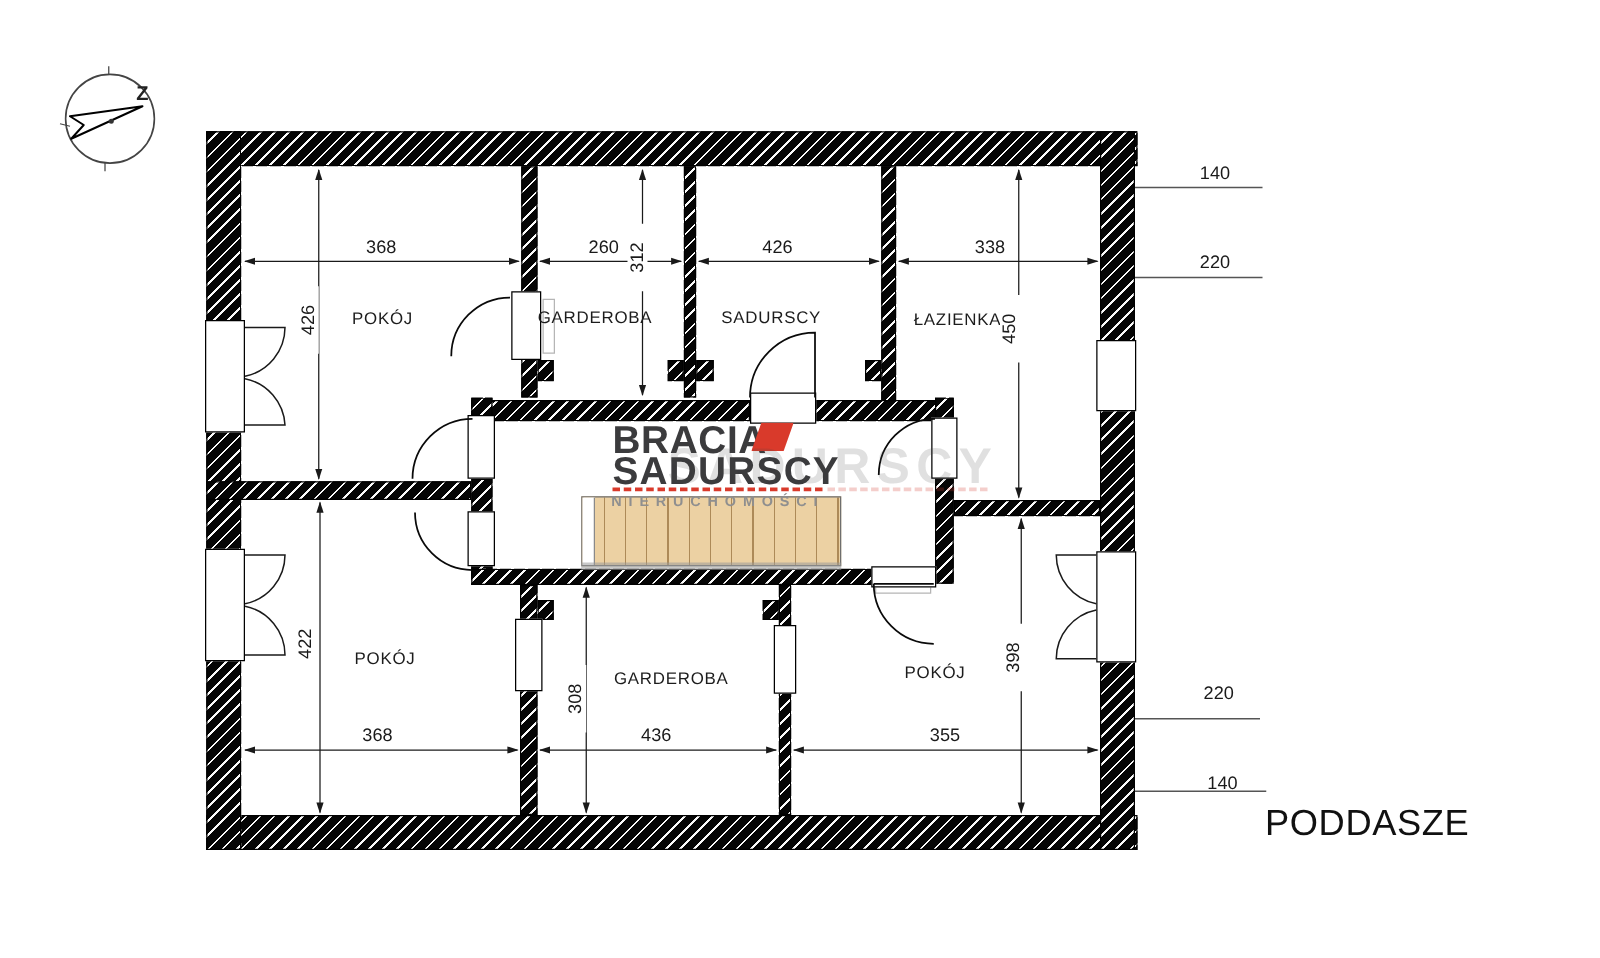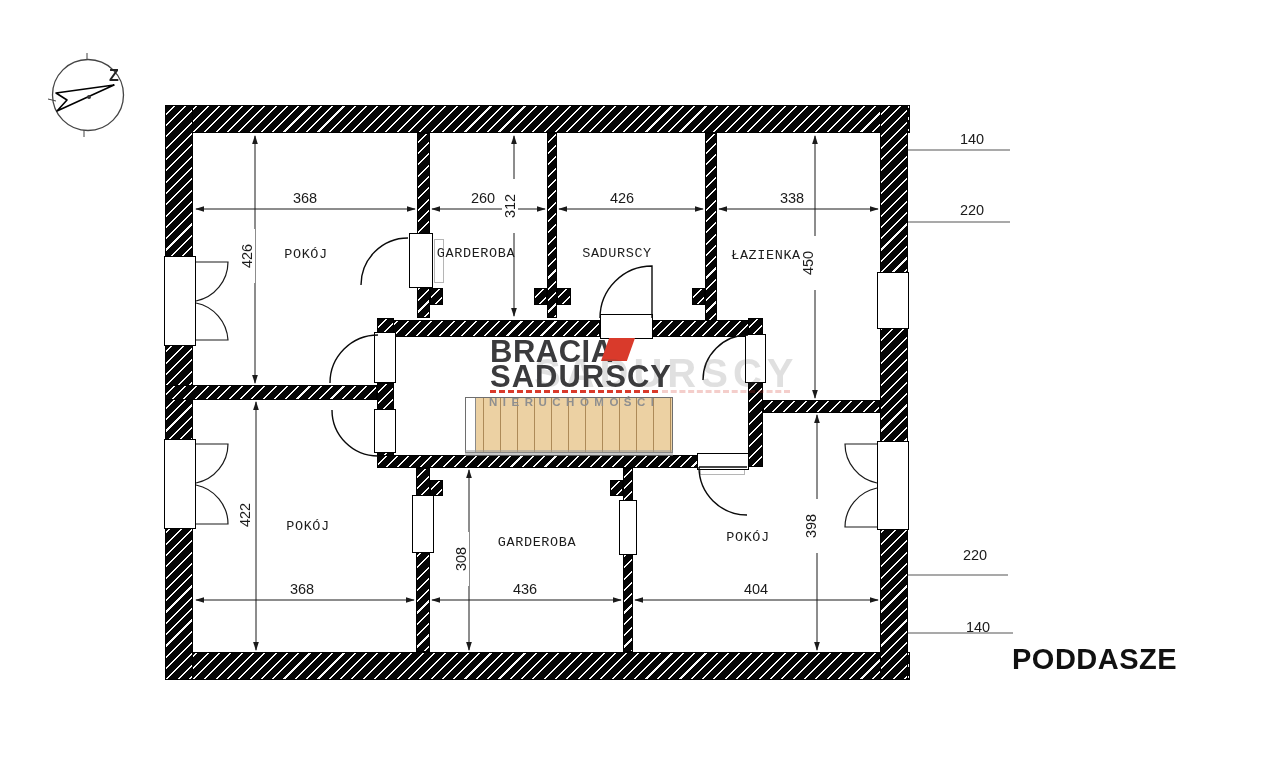--- a/index.html
+++ b/index.html
@@ -3,21 +3,21 @@
 <meta charset="utf-8">
 <style>
   html,body{margin:0;padding:0;background:#fff;}
   #canvas{position:relative;width:1280px;height:766px;background:#ffffff;overflow:hidden;
           font-family:"Liberation Sans", sans-serif;color:#1a1a1a;}
   .wall{position:absolute;background:repeating-linear-gradient(135deg,#050505 0 6.5px,#fafafa 6.5px 8px);
         box-shadow:inset 0 0 0 1px #000;}
   .opening{position:absolute;background:#fff;border:1px solid #000;box-sizing:border-box;z-index:4;}
   .leafbox{position:absolute;border:1px solid #b5b5b5;background:#fff;box-sizing:border-box;z-index:3;}
   .room-label{position:absolute;font-size:13.5px;letter-spacing:.6px;color:#1c1c1c;
-              text-align:center;white-space:nowrap;z-index:7;font-family:Liberation Mono, monospace;}
+              text-align:center;white-space:nowrap;z-index:7;}
   .dim{position:absolute;font-size:14.5px;color:#1a1a1a;text-align:center;white-space:nowrap;z-index:7;}
   .dim.vert{transform:rotate(-90deg);transform-origin:center center;background:#fff;padding:0 2px;}
   .side-note{position:absolute;font-size:14.5px;color:#1a1a1a;text-align:center;width:56px;z-index:7;}
   .stairs{position:absolute;left:465px;top:397px;width:208px;height:56px;z-index:2;
           background:repeating-linear-gradient(90deg,#ad8a58 0 1px,transparent 1px 17px),#ecd1a3;
           border:1px solid #6e6e6e;box-sizing:border-box;}
   .stairs-first{position:absolute;left:466px;top:398px;width:9px;height:54px;background:#fff;
           border-right:1px solid #8a8a8a;z-index:2;}
   .stairs-shadow{position:absolute;left:465px;top:450px;width:208px;height:6px;background:#9a9a9a;
           opacity:.55;z-index:2;}
@@ -27,21 +27,21 @@
           clip-path:polygon(24% 0,100% 0,76% 100%,0 100%);z-index:6;}
   .logo-line2{position:absolute;left:490px;top:359px;font-size:31px;font-weight:bold;
           letter-spacing:1px;color:#3b3b3d;z-index:6;}
   .logo-rule{position:absolute;left:490px;top:390px;width:168px;border-top:3px dashed #d93a2b;z-index:6;}
   .logo-tag{position:absolute;left:489px;top:396px;font-size:11.5px;font-weight:bold;
           letter-spacing:5.5px;color:#8f8f8f;z-index:6;white-space:nowrap;}
   .ghost{position:absolute;left:534px;top:351px;font-size:40px;font-weight:bold;letter-spacing:5px;
           color:rgba(70,70,70,.17);z-index:8;white-space:nowrap;pointer-events:none;}
   .ghost-rule{position:absolute;left:662px;top:390px;width:128px;border-top:3px dashed rgba(210,60,48,.25);z-index:8;}
   .floor-label{position:absolute;left:1012px;top:643px;font-size:29px;color:#111;
-          letter-spacing:.5px;z-index:7;font-weight:bold;}
+          letter-spacing:.5px;z-index:7;}
   .compass-z{position:absolute;left:109px;top:67px;font-size:16px;font-weight:bold;color:#222;z-index:7;}
   svg.linework{position:absolute;left:0;top:0;z-index:5;pointer-events:none;}
 </style>
 </head>
 <body>
 
 <div id="canvas">
 
   <div class="wall" style="left:165px;top:105px;width:745px;height:28px"></div>
   <div class="wall" style="left:165px;top:652px;width:745px;height:28px"></div>
@@ -165,21 +165,21 @@
   <div class="dim" style="left:587px;top:190px;width:70px">426</div>
   <div class="dim" style="left:757px;top:190px;width:70px">338</div>
   <div class="dim vert" style="left:220px;top:248px;width:50px">426</div>
   <div class="dim vert" style="left:483px;top:198px;width:50px">312</div>
   <div class="dim vert" style="left:781px;top:255px;width:50px">450</div>
   <div class="dim vert" style="left:218px;top:507px;width:50px">422</div>
   <div class="dim vert" style="left:434px;top:551px;width:50px">308</div>
   <div class="dim vert" style="left:784px;top:518px;width:50px">398</div>
   <div class="dim" style="left:267px;top:581px;width:70px">368</div>
   <div class="dim" style="left:490px;top:581px;width:70px">436</div>
-  <div class="dim" style="left:721px;top:581px;width:70px">404</div>
+  <div class="dim" style="left:721px;top:581px;width:70px">355</div>
 
   <div class="side-note" style="left:944px;top:131px">140</div>
   <div class="side-note" style="left:944px;top:202px">220</div>
   <div class="side-note" style="left:947px;top:547px">220</div>
   <div class="side-note" style="left:950px;top:619px">140</div>
 
   <div class="logo-line1">BRACIA</div>
   <div class="logo-mark"></div>
   <div class="logo-line2">SADURSCY</div>
   <div class="logo-rule"></div>

